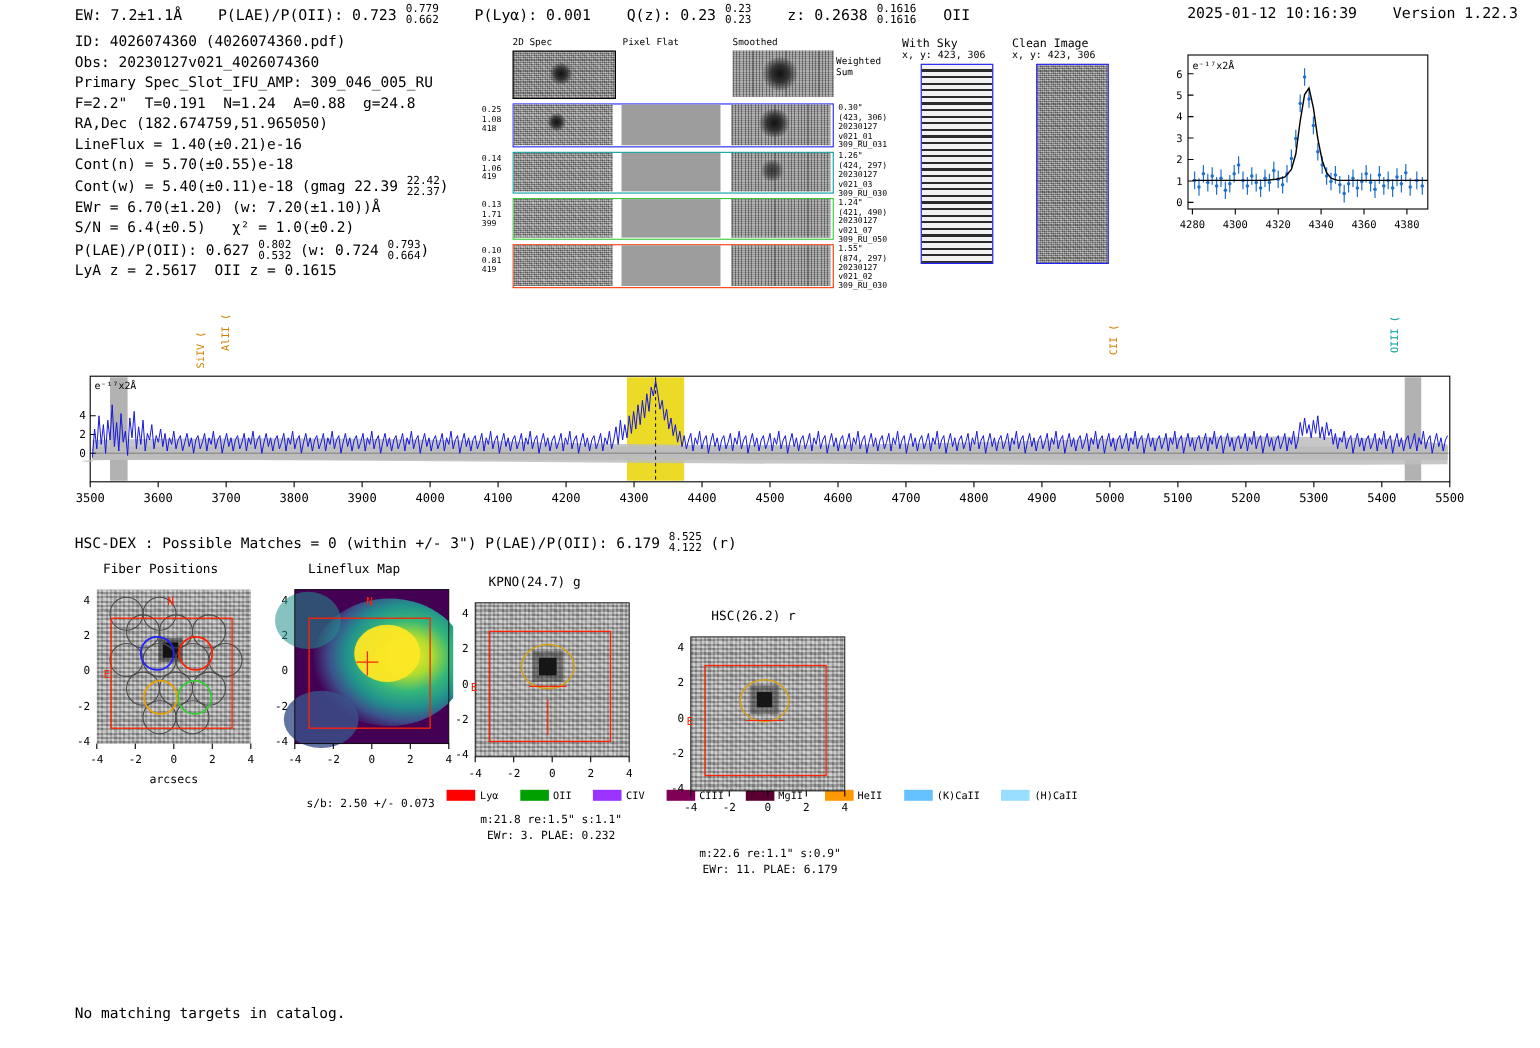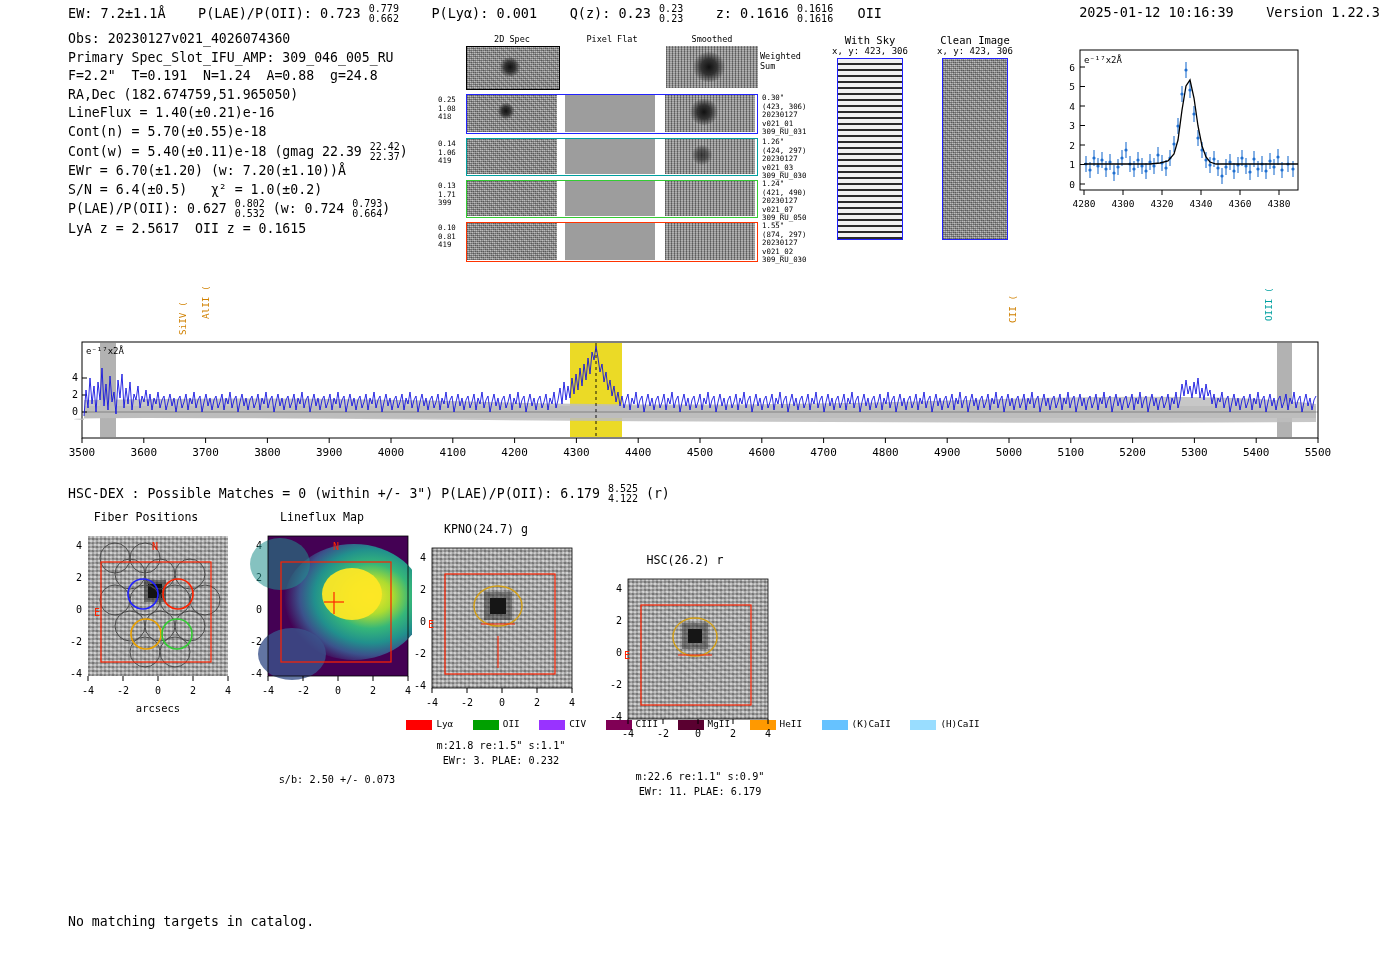--- a/index.html
+++ b/index.html
@@ -14,21 +14,21 @@
   
   #top-line{left:68px;top:4px;font-size:13.5px;letter-spacing:0px;}
   #version-line{right:20px;top:4px;font-size:13.5px;}
   .frac{display:inline-block;vertical-align:middle;font-size:10px;line-height:1.02;text-align:left;}
 
   
   #info-block{left:68px;top:30px;font-size:13.2px;line-height:18.6px;}
   #info-block div{white-space:pre;}
 
   
-  .panel-title{font-size:8.5px;text-align:center;}
+  .panel-title{font-size:8.5px;}
   .noise{
     background-color:#9a9a9a;
     background-image:
       repeating-linear-gradient(0deg, rgba(0,0,0,.22) 0 1px, rgba(255,255,255,.18) 1px 2px),
       repeating-linear-gradient(90deg, rgba(0,0,0,.18) 0 1px, rgba(255,255,255,.14) 1px 2px),
       repeating-linear-gradient(45deg, rgba(0,0,0,.10) 0 2px, rgba(255,255,255,.10) 2px 4px);
   }
   .noise2{
     background-color:#8f8f8f;
     background-image:
@@ -84,33 +84,34 @@
   <span>EW: 7.2±1.1Å</span>
   <span>&nbsp;&nbsp;</span>
   <span>P(LAE)/P(OII): 0.723</span>
   <span class="frac"><span style="display:block">0.779</span><span style="display:block">0.662</span></span>
   <span>&nbsp;&nbsp;</span>
   <span>P(Lyα): 0.001</span>
   <span>&nbsp;&nbsp;</span>
   <span>Q(z): 0.23</span>
   <span class="frac"><span style="display:block">0.23</span><span style="display:block">0.23</span></span>
   <span>&nbsp;&nbsp;</span>
-  <span>z: 0.1616</span>
+  <span>z: 0.2638</span>
   <span class="frac"><span style="display:block">0.1616</span><span style="display:block">0.1616</span></span>
   <span>&nbsp;</span>
   <span>OII</span>
 </div>
 
 <div class="abs mono" id="version-line">
   <span>2025-01-12 10:16:39</span>
   <span>&nbsp;&nbsp;</span>
   <span>Version 1.22.3</span>
 </div>
 
 <div class="abs mono" id="info-block">
+  <div>ID: 4026074360 (4026074360.pdf)</div>
   <div>Obs: 20230127v021_4026074360</div>
   <div>Primary Spec_Slot_IFU_AMP: 309_046_005_RU</div>
   <div>F=2.2"  T=0.191  N=1.24  A=0.88  g=24.8</div>
   <div>RA,Dec (182.674759,51.965050)</div>
   <div>LineFlux = 1.40(±0.21)e-16</div>
   <div>Cont(n) = 5.70(±0.55)e-18</div>
   <div><span>Cont(w) = 5.40(±0.11)e-18 (gmag 22.39 </span><span class="frac"><span style="display:block">22.42</span><span style="display:block">22.37</span></span><span>)</span></div>
   <div>EWr = 6.70(±1.20) (w: 7.20(±1.10))Å</div>
   <div>S/N = 6.4(±0.5)   χ² = 1.0(±0.2)</div>
   <div><span>P(LAE)/P(OII): 0.627 </span><span class="frac"><span style="display:block">0.802</span><span style="display:block">0.532</span></span><span> (w: 0.724 </span><span class="frac"><span style="display:block">0.793</span><span style="display:block">0.664</span></span><span>)</span></div>
@@ -596,21 +597,21 @@
       <line x1="176" y1="152" x2="176" y2="157"></line>
     </g>
     <g font-family="DejaVu Sans Mono, monospace" font-size="10" text-anchor="middle">
       <text x="36" y="170">-4</text>
         <text x="71" y="170">-2</text>
         <text x="106" y="170">0</text>
       <text x="141" y="170">2</text>
         <text x="176" y="170">4</text>
     </g>
   </svg>
-  <div class="cap" style="margin-left:30px;margin-top:48px;">s/b: 2.50 +/- 0.073</div>
+  <div class="cap" style="margin-left:30px;">s/b: 2.50 +/- 0.073</div>
 </div>
 
 <div class="abs" style="left:396px;top:510px;width:180px;height:230px;margin-top:12px;">
   <div class="thumb-title">KPNO(24.7) g</div>
   <svg width="180" height="198" viewBox="0 0 180 198">
     <g font-family="DejaVu Sans Mono, monospace" font-size="10" text-anchor="end">
       <text x="30" y="25">4</text>
         <text x="30" y="57">2</text>
         <text x="30" y="89">0</text>
       <text x="30" y="121">-2</text>

